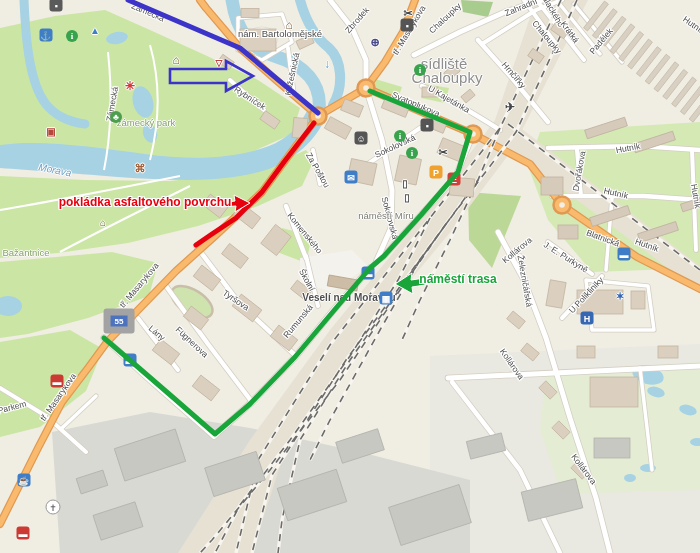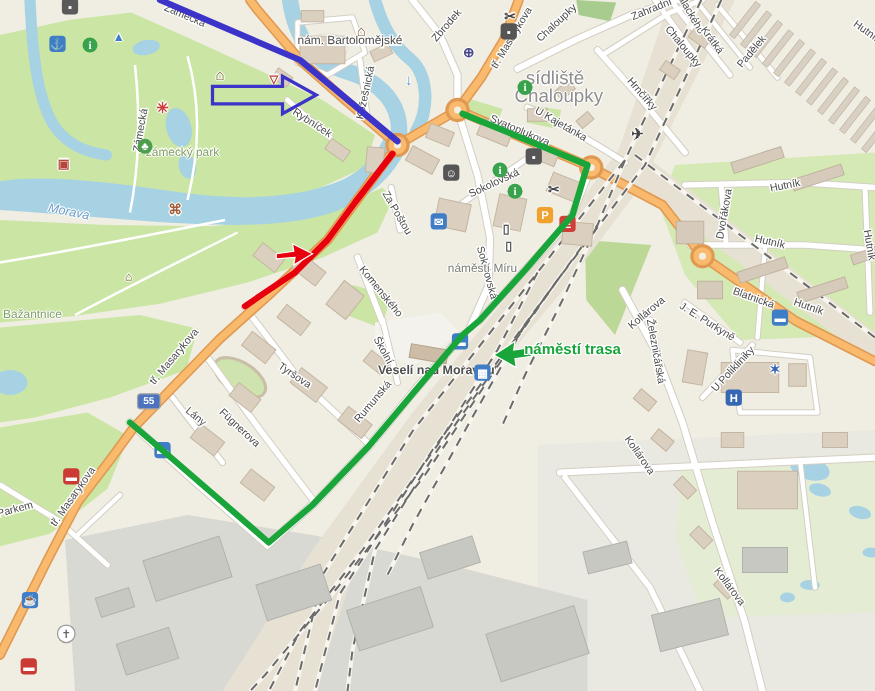--- a/index.html
+++ b/index.html
@@ -22,21 +22,21 @@
     justify-content:center;pointer-events:auto;cursor:pointer;}
   .poi.chip{width:13px;height:13px;border-radius:3px;color:#fff;font-size:9px;font-weight:bold;}
   .poi.circle{width:12px;height:12px;border-radius:50%;color:#fff;font-size:9px;font-weight:bold;font-family:"Liberation Serif",serif;}
   .poi.plain{background:none;font-weight:bold;
     text-shadow:-1px 0 0 #fff,1px 0 0 #fff,0 -1px 0 #fff,0 1px 0 #fff;}
   .poi.pin{width:13px;height:13px;border-radius:50%;background:#fff;border:1px solid #999;
     color:#666;font-size:9px;}
   .annot{position:absolute;font-weight:bold;font-size:12px;line-height:1.25;text-align:center;
     white-space:nowrap;transform:translate(-50%,0);
     text-shadow:-1px 0 0 #fff,1px 0 0 #fff,0 -1px 0 #fff,0 1px 0 #fff,-1px -1px 0 #fff,1px 1px 0 #fff,-1px 1px 0 #fff,1px -1px 0 #fff;}
-  .shield{position:absolute;transform:translate(-50%,-50%);background:#4d73be;border:1px solid #a3a3a3;
+  .shield{position:absolute;transform:translate(-50%,-50%);background:#4d73be;border:7px solid #a3a3a3;
     border-radius:3px;color:#fff;font-size:8px;font-weight:bold;padding:1px 4px;}
 </style>
 </head>
 <body>
 
 <div id="map">
   <svg id="base" width="700" height="553" viewBox="0 0 700 553">
       <g>
         <path d="M430,356 L700,344 L700,553 L430,553 Z" fill="#e9e8e1"></path>
         <path d="M52,432 L150,412 L250,428 L360,452 L470,480 L470,553 L60,553 Z" fill="#d9d9d3"></path>
@@ -447,17 +447,20 @@
     </div>
   <svg id="overlay" width="700" height="553" viewBox="0 0 700 553">
       <polyline points="128,0 240,48 318,113" fill="none" stroke="#3c33c8" stroke-width="5" stroke-linecap="round" stroke-linejoin="round"></polyline>
       <polyline points="314,123 284,162 262,192 236,218 212,234 196,245" fill="none" stroke="#e7000e" stroke-width="5" stroke-linecap="round" stroke-linejoin="round"></polyline>
       <polyline points="370,91 470,132 458,172 421,215 384,256 370,268 331,314 295,357 250,404 215,434 176,400 139,368 104,338" fill="none" stroke="#19a53a" stroke-width="5" stroke-linecap="round" stroke-linejoin="round"></polyline>
       <polygon points="170,69 226,69 226,61 253,76 226,91 226,83 170,83" fill="none" stroke="#3c33c8" stroke-width="2.6" stroke-linejoin="miter"></polygon>
       <polygon points="221,203 235,201 234,195 250,203 235,212 236,206 221,207" fill="#e7000e" stroke="#ffffff" stroke-width="1" stroke-linejoin="miter"></polygon>
       <polygon points="425,278 411,280 412,273 395,284 413,294 412,287 425,285" fill="#19a53a" stroke="#ffffff" stroke-width="1" stroke-linejoin="miter"></polygon>
     </svg>
   <div id="annots">
+      <div class="annot" style="left: 145px; top: 195px; color: rgb(231, 0, 14);">
+        <div>pokládka asfaltového povrchu</div>
+      </div>
       <div class="annot" style="left: 458px; top: 272px; color: rgb(25, 165, 58);">
         <div>náměstí trasa</div>
       </div>
     </div>
 </div>
 
 </body></html>

